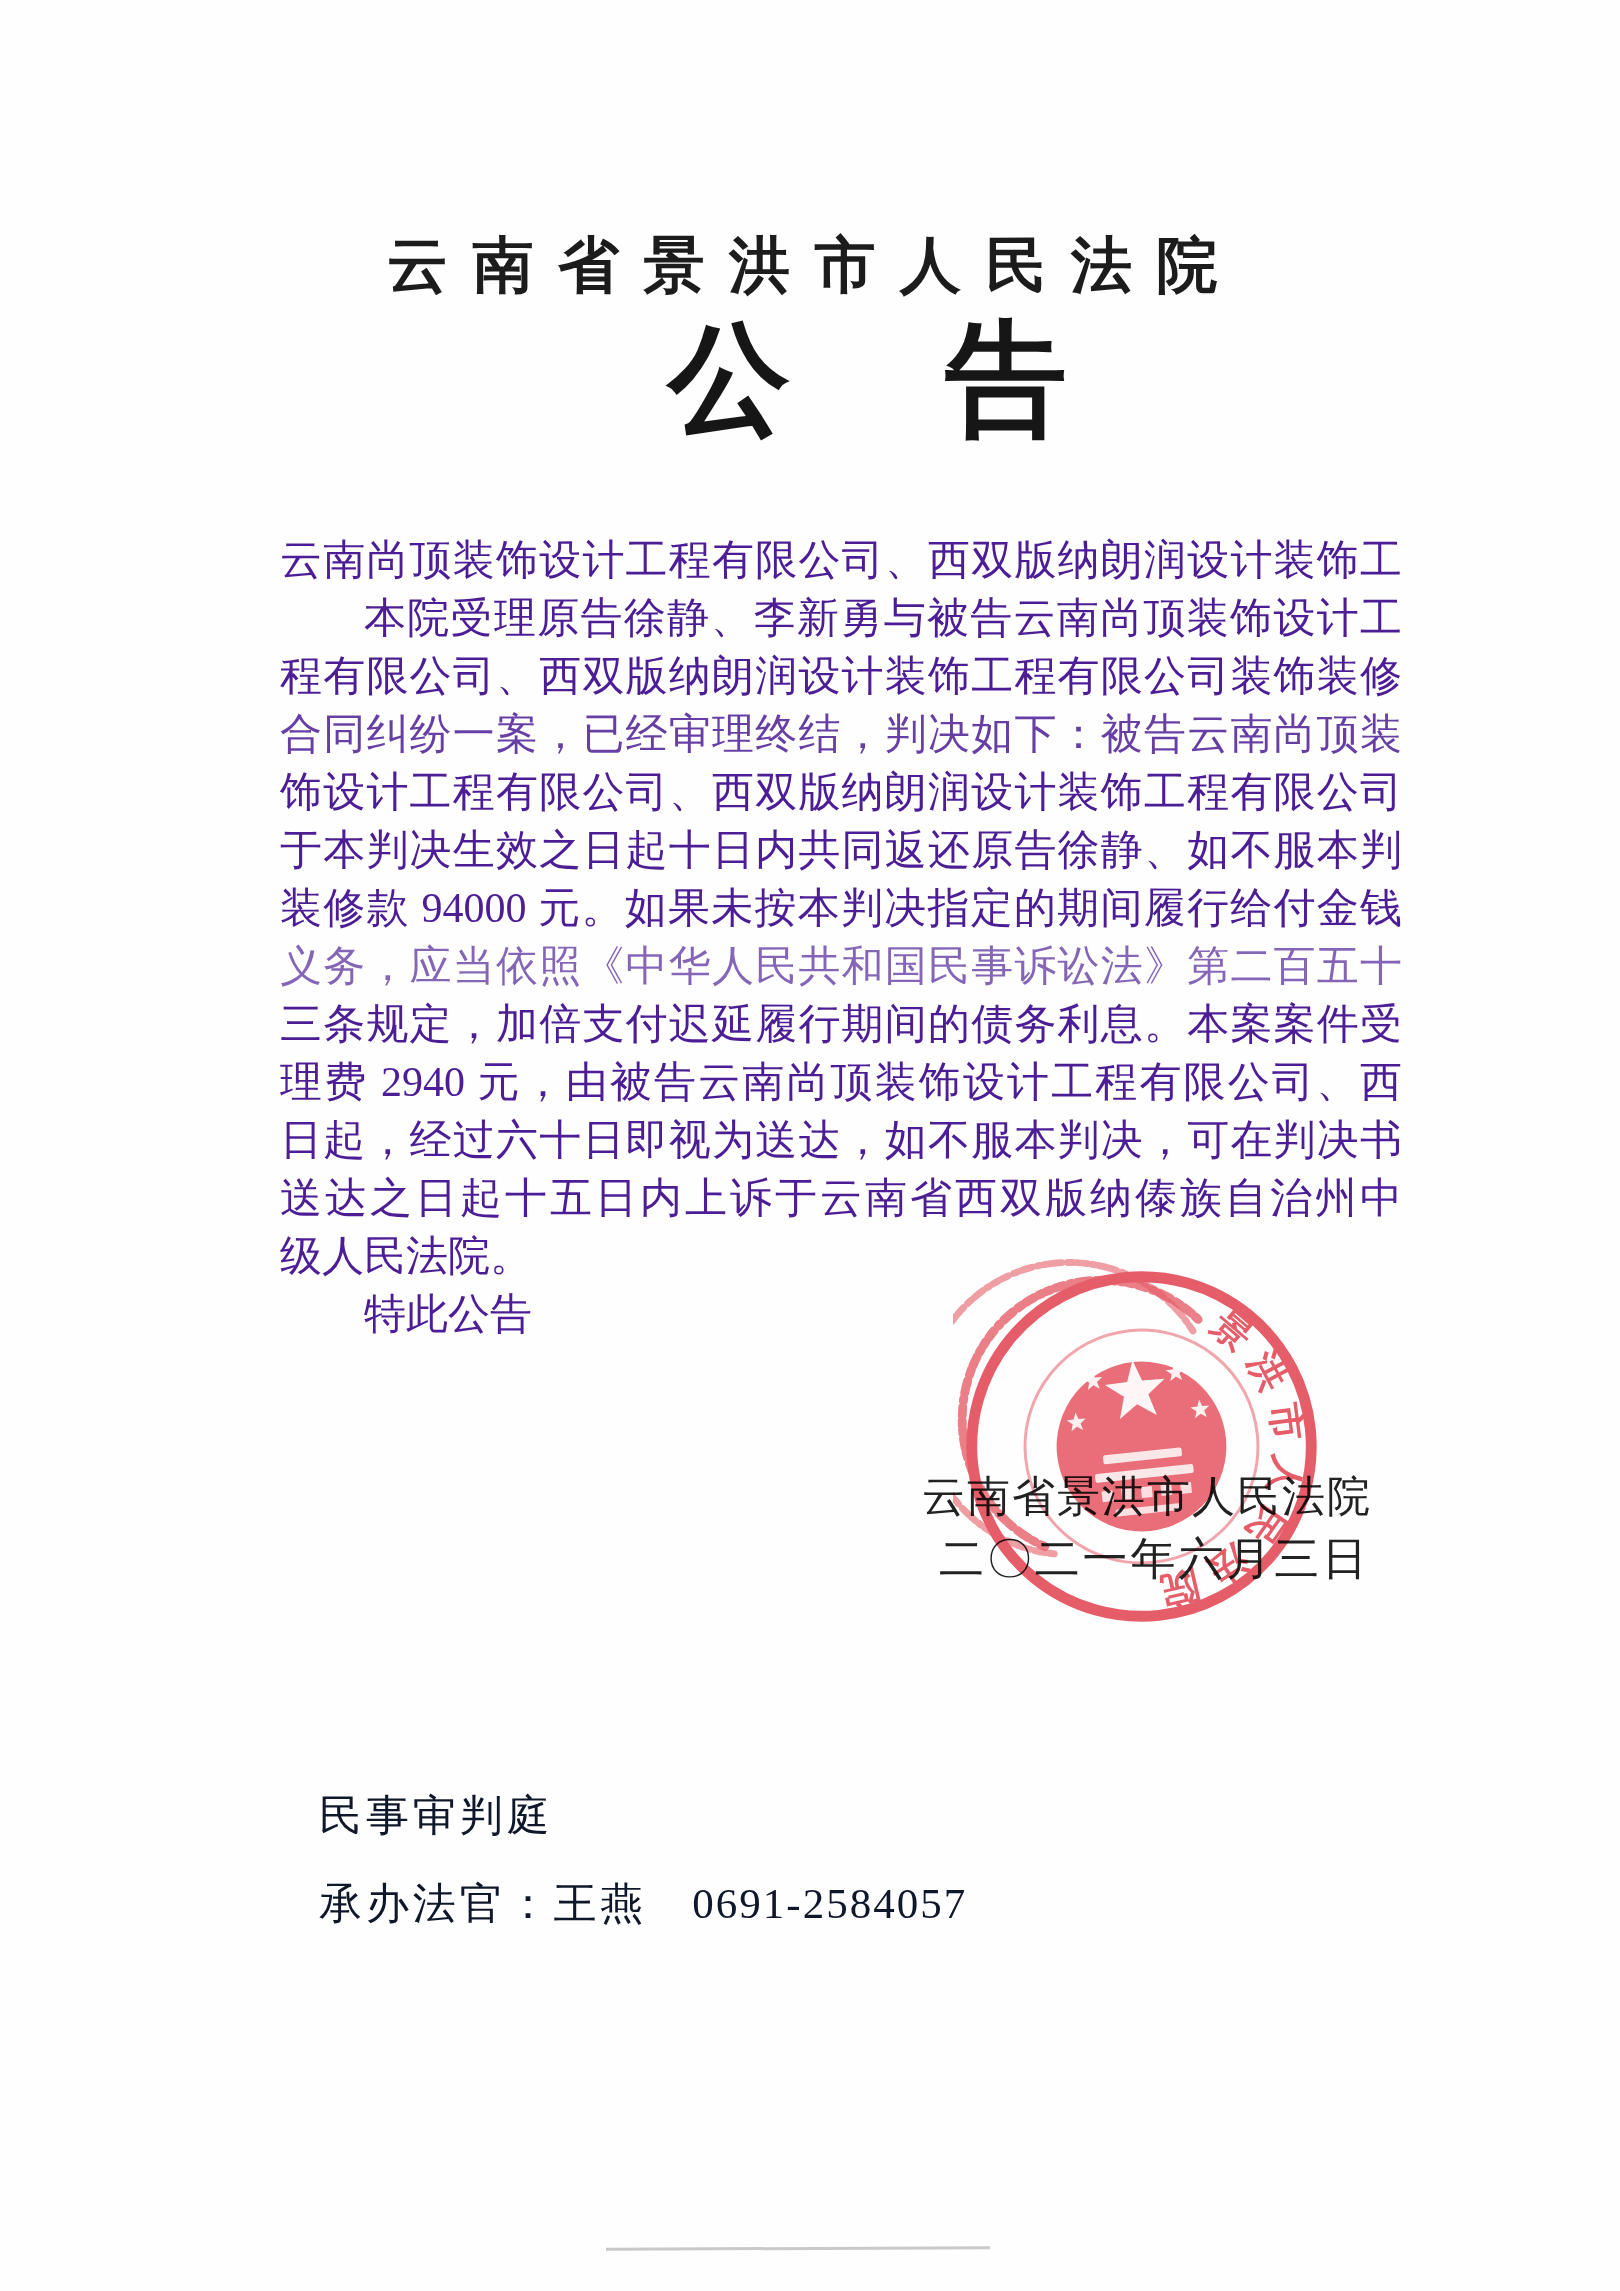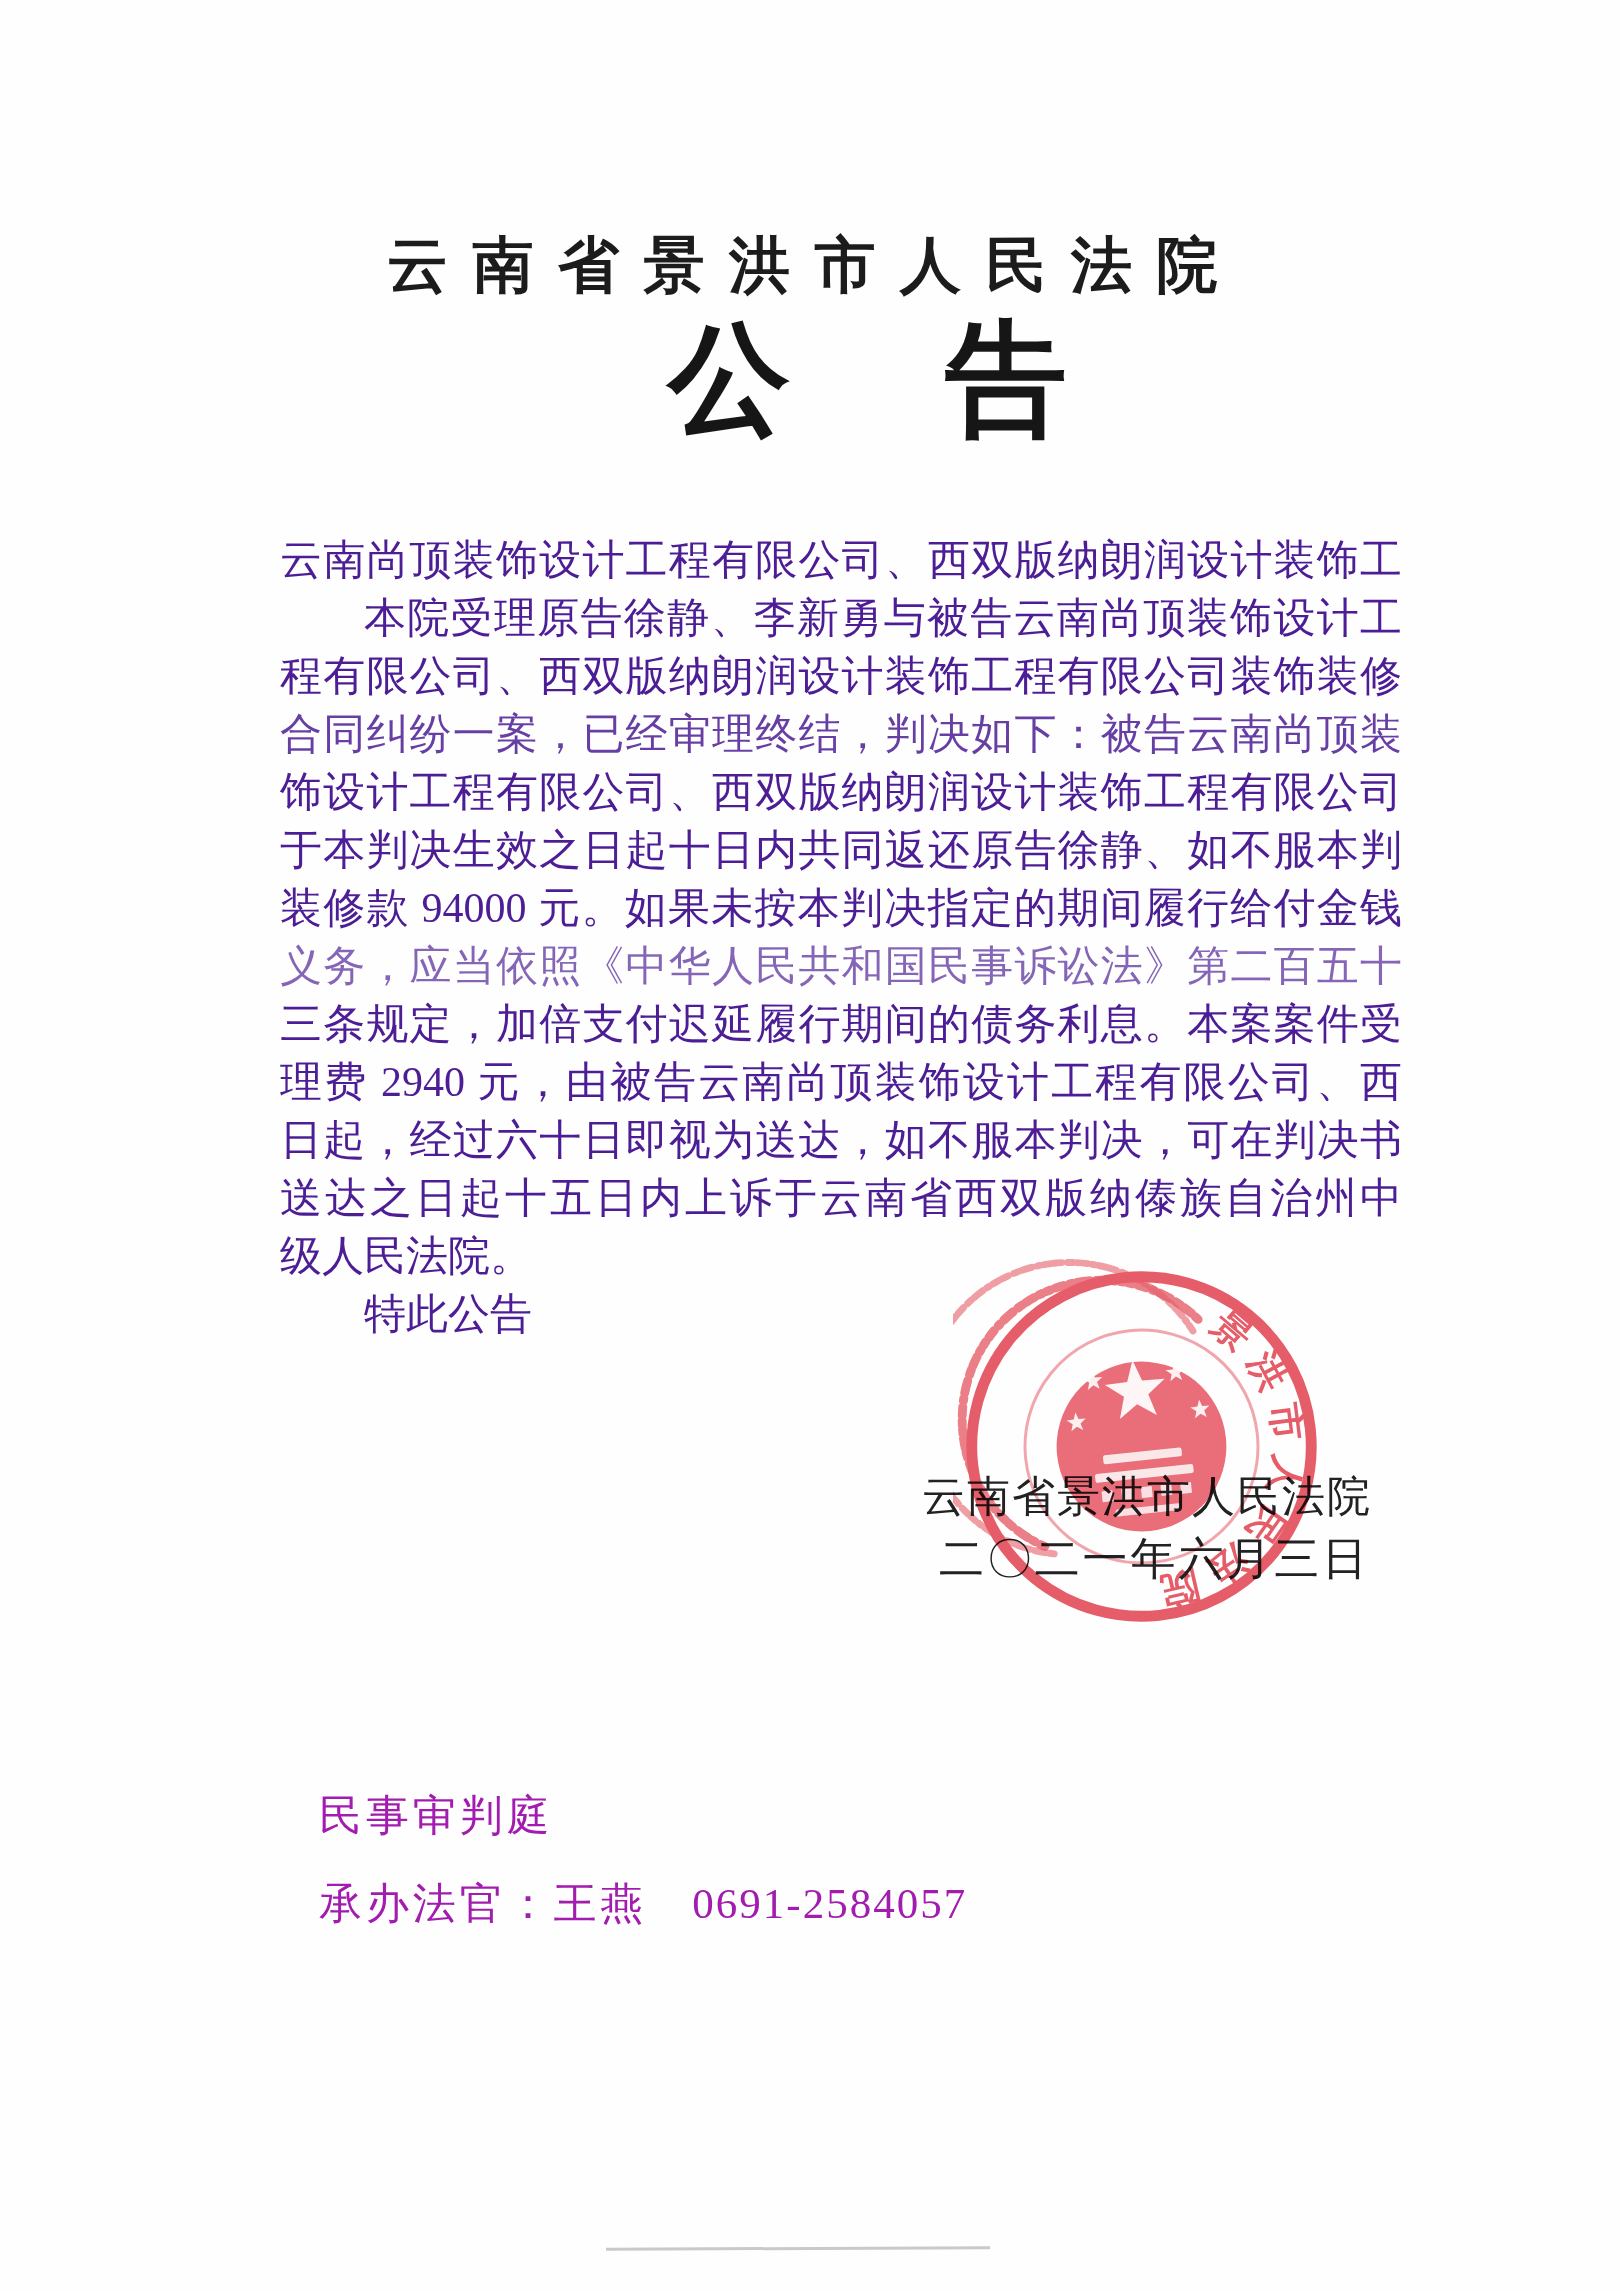--- a/index.html
+++ b/index.html
@@ -55,21 +55,21 @@
   
   .seal{
     position:absolute;left:953px;top:1258px;width:377px;height:377px;
     z-index:3;mix-blend-mode:multiply;opacity:.93;
     pointer-events:none;
   }
 
   
   .footer{
     position:absolute;left:319px;top:1790px;
-    font-size:43px;color:#a21caf;
+    font-size:43px;color:#0f172a;
   }
   .footer .dept{line-height:51px;margin-bottom:37px;letter-spacing:3.9px;}
   .footer .judge-line{line-height:51px;letter-spacing:3.9px;}
   .footer .phone{margin-left:45px;letter-spacing:2px;}
 
   
   .scan-artifact{
     position:absolute;left:606px;top:2247px;width:384px;height:2.9px;
     background:#c9c9c9;transform:rotate(-.2deg);
   }

